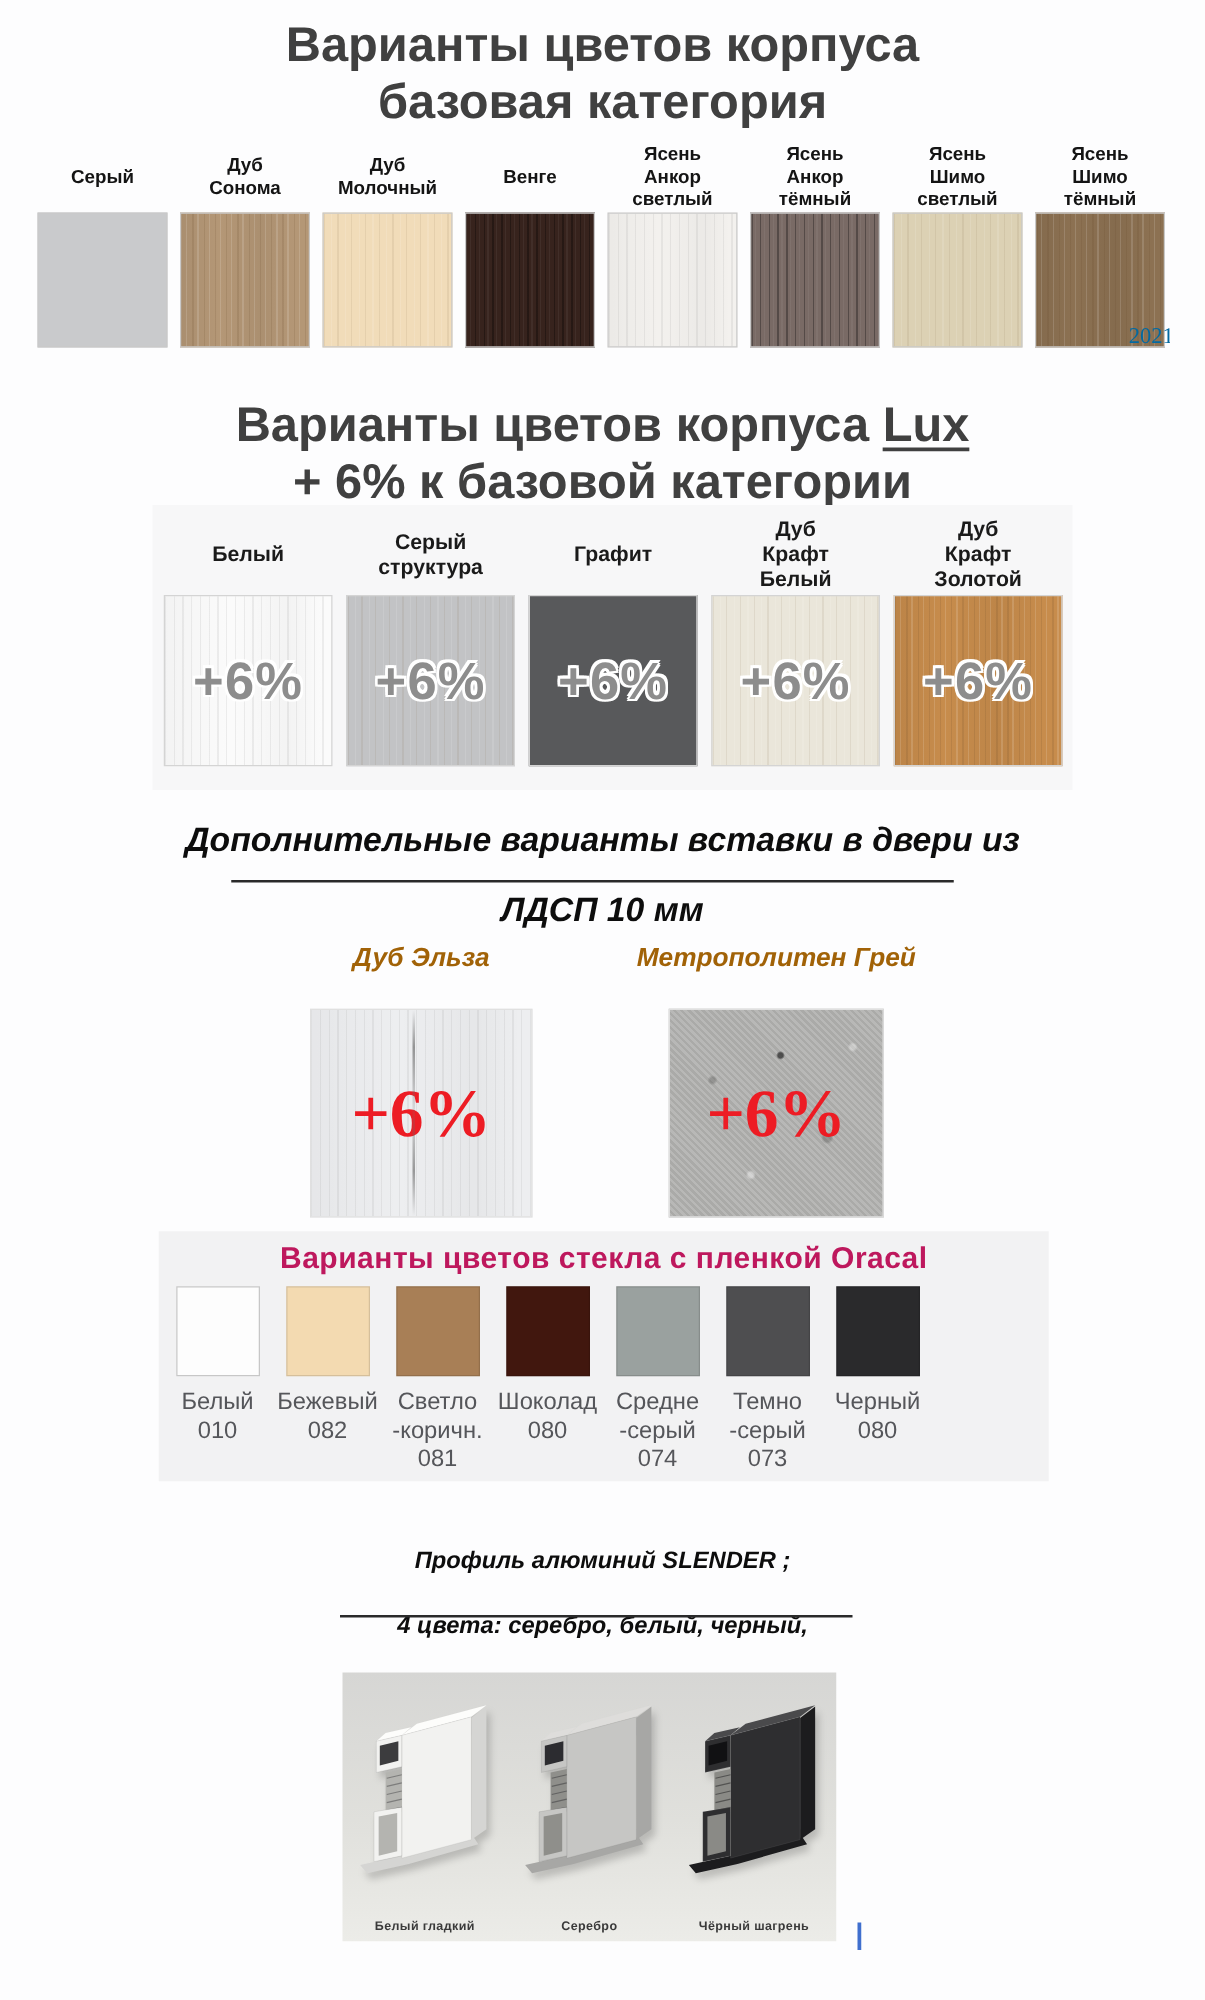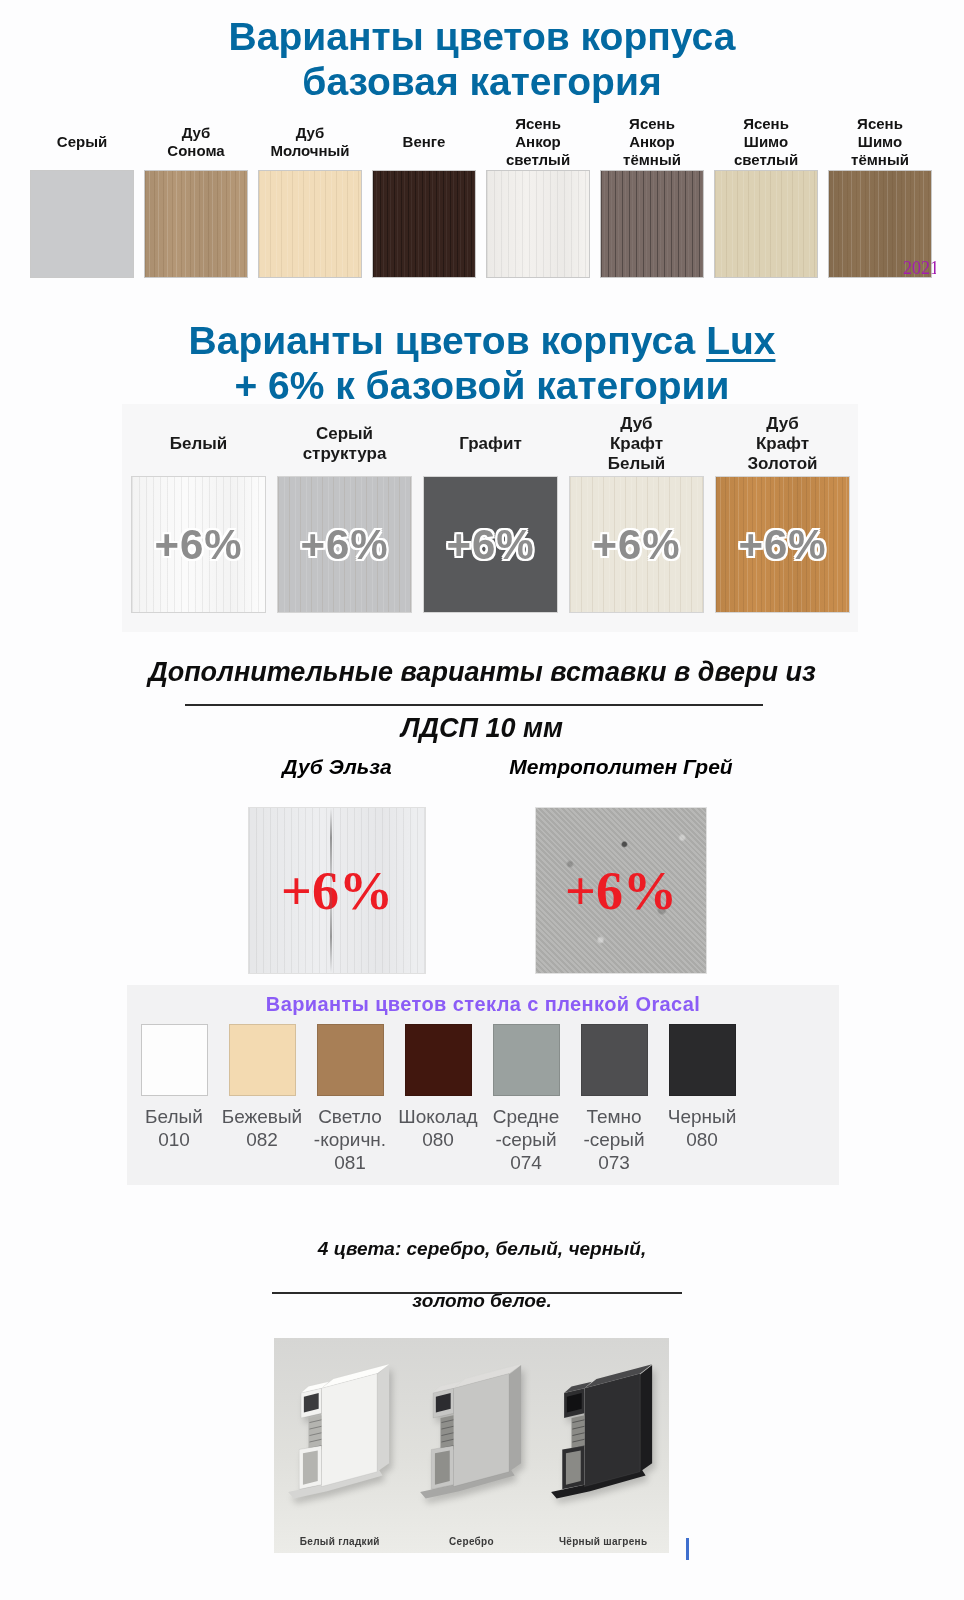--- a/index.html
+++ b/index.html
@@ -2,21 +2,21 @@
 <html><head>
 <meta charset="utf-8">
 <style>
   * { box-sizing: border-box; margin: 0; padding: 0; }
   html,body { background:#ffffff; }
   body { width:964px; font-family:"Liberation Sans", sans-serif; }
   .canvas { position:relative; width:964px; height:1600px; background:#fdfdfe; overflow:hidden; }
 
   
   .big-title { position:absolute; left:0; width:100%; text-align:center;
-    color:#0369a1; font-weight:700; font-size:39px; line-height:45px; }
+    color:#404040; font-weight:700; font-size:39px; line-height:45px; }
   .t1 { top:14px; }
   .t2 { top:318px; }
   .t2 .lux-word { text-decoration:underline; text-underline-offset:5px; }
 
   .italic-head { position:absolute; left:0; width:100%; text-align:center;
     font-style:italic; font-weight:700; color:#0d0d0d; white-space:pre-line; }
   .ldsp-head { top:630px; font-size:27px; line-height:28px; }
   .slender-head { top:1210px; font-size:19px; line-height:26px; }
 
   .rule { position:absolute; border-top:2px solid #2a2a2a; height:0; }
@@ -51,49 +51,49 @@
         rgba(120,120,120,0.15) 50%, rgba(95,95,95,0.60) 78%, rgba(120,120,120,0)); }
 
   
   .base-row { position:absolute; top:114px; left:30px; display:flex; gap:10px; }
   .bcol { width:104px; display:flex; flex-direction:column; }
   .blabel { height:56px; display:flex; align-items:center; justify-content:center;
     text-align:center; font-weight:700; font-size:15px; line-height:18px;
     color:#141414; white-space:pre-line; }
   .bsw { height:108px; border:1px solid #c9c9c9; }
   .watermark { position:absolute; top:258px; left:903px; width:33px; overflow:hidden;
-    font-family:"Liberation Serif", serif; font-size:18px; color:#a21caf; white-space:nowrap; }
+    font-family:"Liberation Serif", serif; font-size:18px; color:#0369a1; white-space:nowrap; }
 
   
   .lux-panel { position:absolute; top:404px; left:122px; width:736px; height:228px;
     background:#f7f7f8; display:flex; gap:11px; padding:8px 0 0 9px; }
   .lcol { width:135px; display:flex; flex-direction:column; }
   .llabel { height:64px; display:flex; align-items:center; justify-content:center;
     text-align:center; font-weight:700; font-size:17px; line-height:20px;
     color:#1a1a1a; white-space:pre-line; }
   .lsw { height:137px; border:1px solid #d4d4d4; display:flex; align-items:center; justify-content:center; }
   .lux-badge { font-size:42px; font-weight:700; color:#8d8d8d; letter-spacing:1px;
     text-shadow:-2px -2px 0 #fff, 2px -2px 0 #fff, -2px 2px 0 #fff, 2px 2px 0 #fff,
       -2px 0 0 #fff, 2px 0 0 #fff, 0 -2px 0 #fff, 0 2px 0 #fff; }
 
   
   .ldsp-group { position:absolute; top:755px; display:flex; flex-direction:column; align-items:center; }
   .lg1 { left:248px; width:178px; }
   .lg2 { left:535px; width:172px; }
   .ldsp-label { height:30px; font-style:italic; font-weight:700; font-size:21px;
-    color:#000000; white-space:nowrap;text-align:right; }
+    color:#a16207; white-space:nowrap;text-align:right; }
   .ldsp-sw { margin-top:22px; width:100%; height:167px; border:1px solid #e0e0e0;
     display:flex; align-items:center; justify-content:center; }
   .red-badge { font-family:"Liberation Serif", serif; font-weight:700; font-size:54px; color:#ed1c24; }
 
   
   .oracal-panel { position:absolute; top:985px; left:127px; width:712px; height:200px;
     background:#f2f2f3; }
-  .oracal-title { margin-top:8px; text-align:center; font-weight:700; font-size:20px;
-    letter-spacing:0.4px; color:#8b5cf6; }
+  .oracal-title { margin-top:8px; text-align:center; font-weight:700; font-size:24px;
+    letter-spacing:0.4px; color:#be185d; }
   .oracal-row { display:flex; gap:8px; padding:0 7px; margin-top:8px; }
   .ocol { width:80px; display:flex; flex-direction:column; align-items:center; }
   .osw { width:67px; height:72px; border:1px solid rgba(0,0,0,0.12); }
   .osw-white { border:1px solid #c7c7c7; }
   .olabel { margin-top:9px; text-align:center; font-size:19px; line-height:23px;
     color:#55565a; white-space:pre-line; }
 
   
   .photo { position:absolute; top:1338px; left:274px; width:395px; height:215px;
     background:linear-gradient(180deg,#d6d6d4 0%, #e0e0dc 55%, #ecece8 100%);
@@ -261,20 +261,21 @@
       </div>
       <div class="ocol">
         <div class="sw osw" style="--c: #2a2a2c;"></div>
         <div class="olabel">Черный
 080</div>
       </div>
     </div>
   </div>
 
   <div class="italic-head slender-head">
+    <div>Профиль алюминий SLENDER ;</div>
     <div>4 цвета: серебро, белый, черный,</div>
     <div>золото белое.</div>
   </div>
   <div class="rule rule-slender"></div>
 
   <div class="photo">
     <div class="prof" style="--face: #f2f2f0; --top: #fdfdfb; --edge: #d5d5d3; --metal: #b4b4b0; --hole: #3c3c3e;">
       <svg class="prof-svg" viewBox="0 0 120 164">
         <polygon points="4,149 40,141 102,125 106,131 46,148 10,156" style="fill:var(--edge)"></polygon>
         <polygon points="100,22 113,12 113,118 100,127" style="fill:var(--edge)"></polygon>

